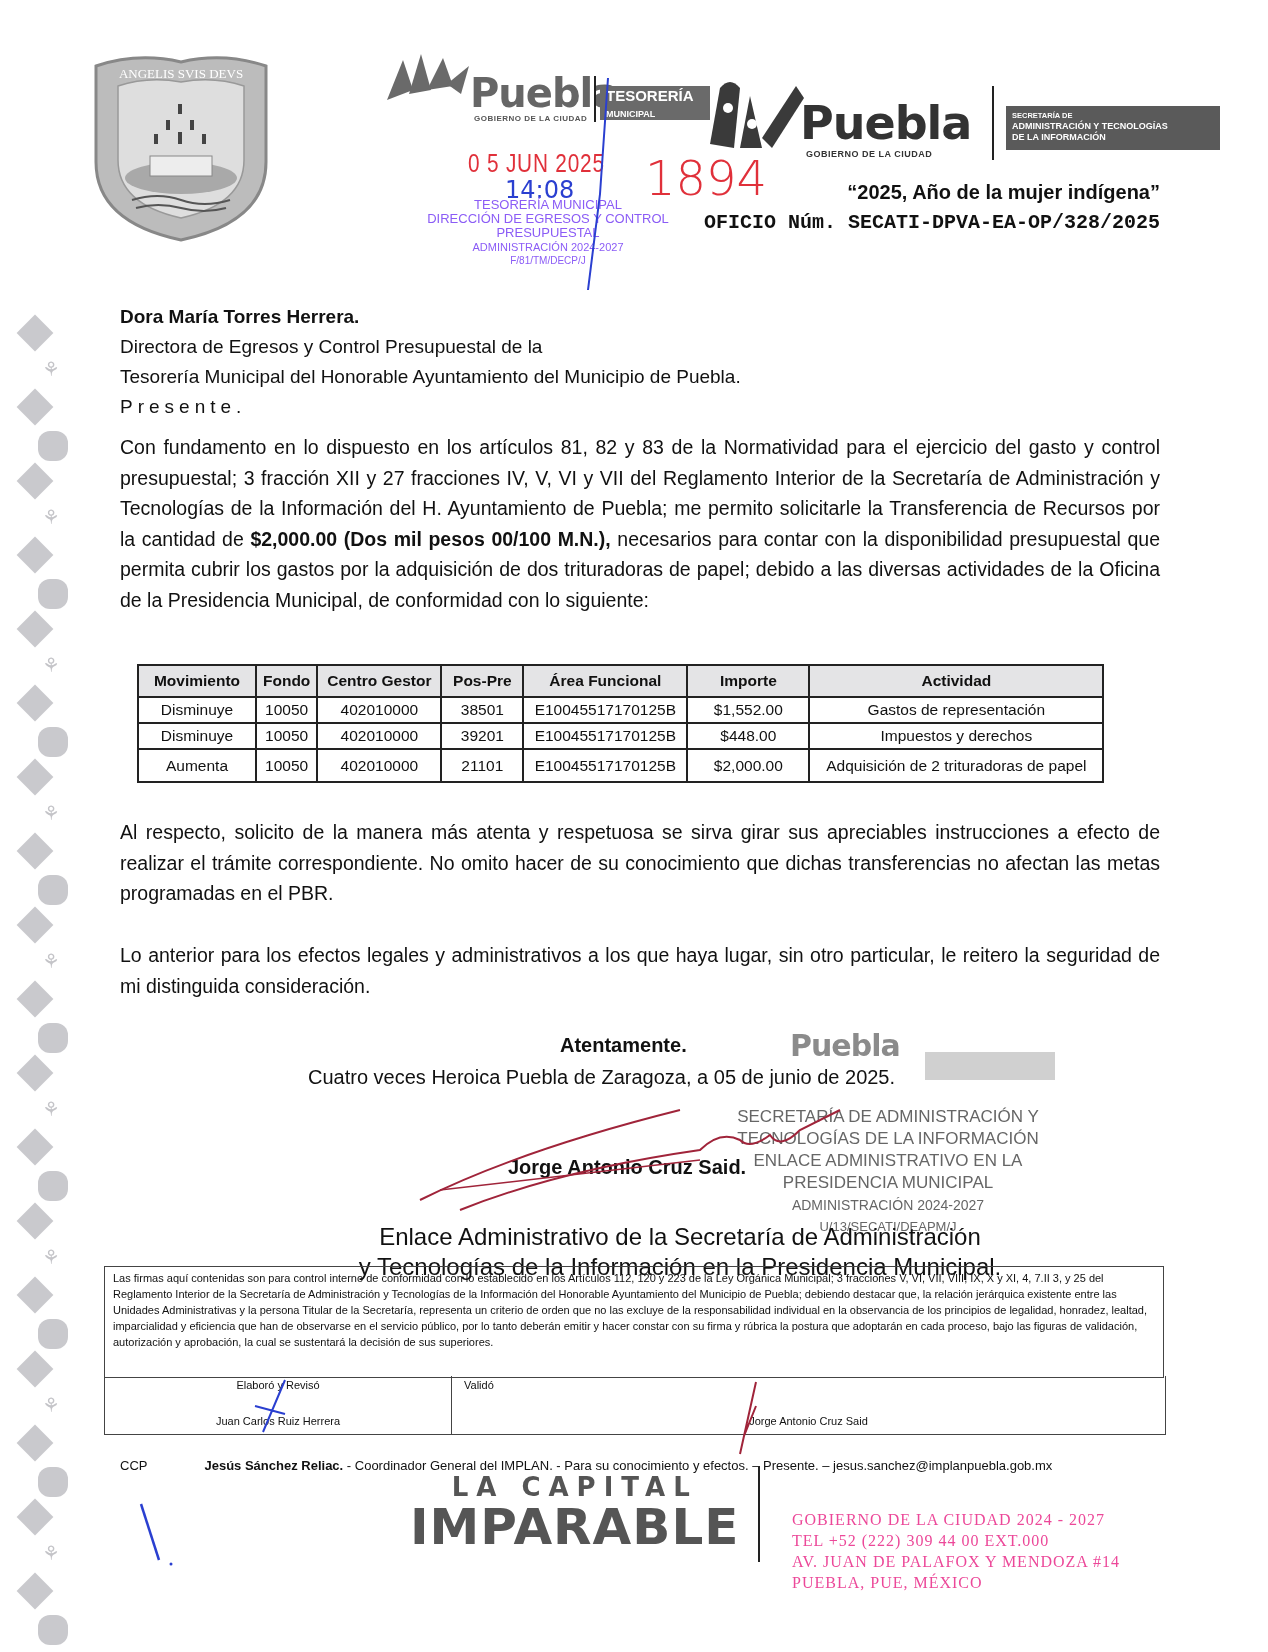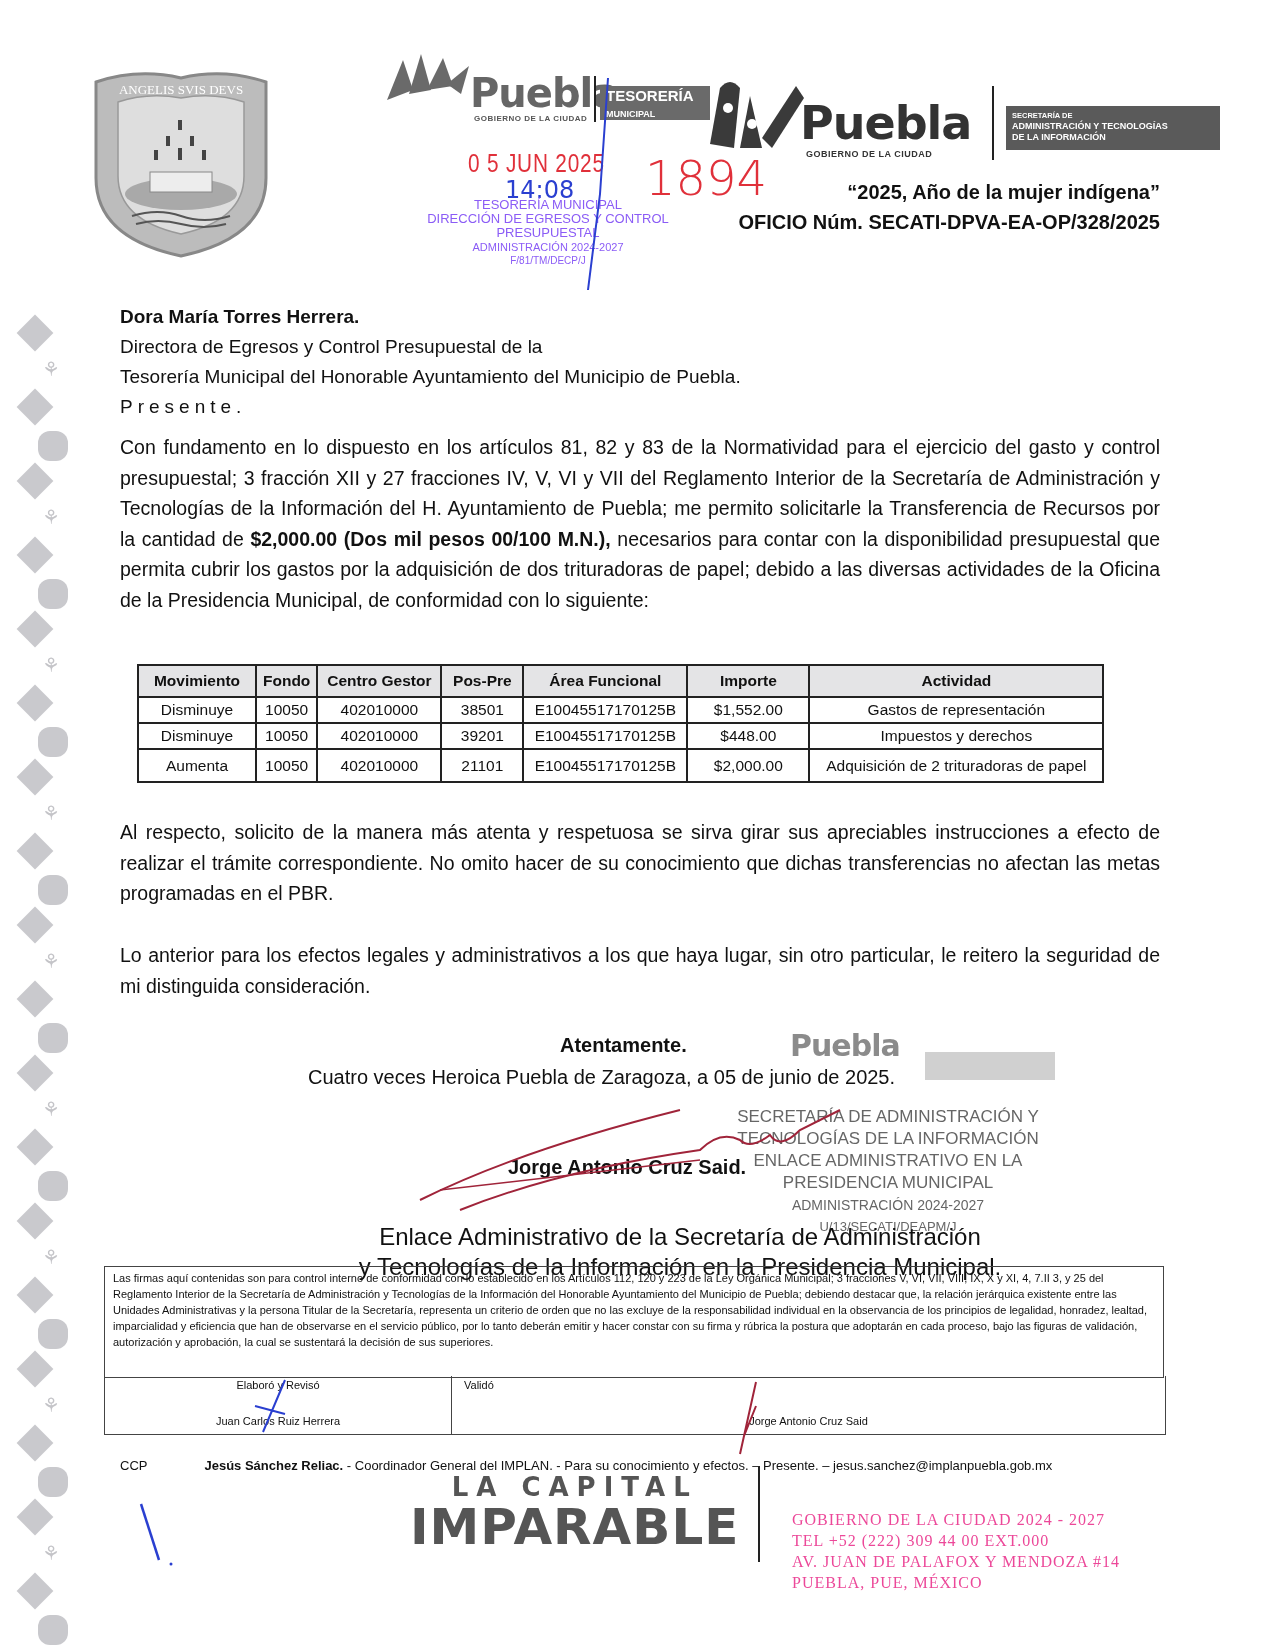--- a/index.html
+++ b/index.html
@@ -5,34 +5,34 @@
   html, body { margin:0; padding:0; background:#fff; }
   body { width:1268px; height:1652px; position:relative; overflow:hidden; font-family:"Liberation Sans", sans-serif; color:#111; }
   .abs { position:absolute; }
   
   .border-strip { left:18px; top:320px; width:56px; height:1330px; }
   .orn { position:absolute; }
   .diamond { width:26px; height:26px; background:#c9c9cd; transform:rotate(45deg); }
   .flower { width:30px; height:30px; background:#c9c9cd; border-radius:40%; }
   .sprig { font-size:20px; color:#c4c4c8; font-family:"DejaVu Sans", sans-serif; }
   
-  .crest { left:88px; top:68px; width:186px; height:190px;text-align:right; }
+  .crest { left:88px; top:52px; width:186px; height:190px;text-align:right; }
   .puebla-word { font-family:"DejaVu Sans", sans-serif; font-weight:bold; letter-spacing:-1px; }
   .gov-caption { font-size:8px; font-weight:bold; letter-spacing:0.5px; color:#333; }
   .sec-box { left:1006px; top:106px; width:214px; height:44px; background:#5a5a5a; color:#fff; padding:4px 6px; box-sizing:border-box; font-size:9px; font-weight:bold; line-height:11px; }
   .sec-box .small { font-size:7.5px; }
   .vline { background:#222; width:2px; }
   
   .stamp-date { left:468px; top:148px; color:#e0303a; font-size:26px; font-family:"Liberation Sans Narrow","Liberation Sans", sans-serif; letter-spacing:1px; transform:scaleX(0.8); transform-origin:left; }
   .stamp-time { left:505px; top:176px; color:#2a3fd0; font-size:24px; font-family:"DejaVu Sans", sans-serif; }
   .stamp-folio { left:645px; top:150px; color:#e0303a; font-size:48px; font-family:"DejaVu Sans", sans-serif; font-weight:200; }
   .stamp-text { color:#8b5cf6; font-size:12.5px; text-align:center; line-height:14px; }
   
   .motto { right:108px; top:181px; font-size:20px; font-weight:bold; }
-  .oficio { right:108px; top:211px; font-size:20px; font-weight:bold; }
+  .oficio { right:108px; top:211px; font-size:20px; font-weight:bold;font-family:Liberation Mono, monospace; }
   
   .text { font-family:"Liberation Sans", sans-serif; font-size:19px; line-height:30px; }
   .recipient { left:120px; top:302px; width:900px; }
   .recipient .name { font-weight:bold; }
   .spaced { letter-spacing:5px; }
   .para { left:120px; width:1040px; text-align:justify; font-size:19.5px; line-height:30.5px; }
   
   table.mov { left:137px; top:664px; border-collapse:collapse; font-size:15.5px; }
   table.mov th, table.mov td { border:2px solid #222; text-align:center; padding:0 6px; height:24px; }
   table.mov th { background:#e4e4e6; font-weight:bold; height:30px; }

